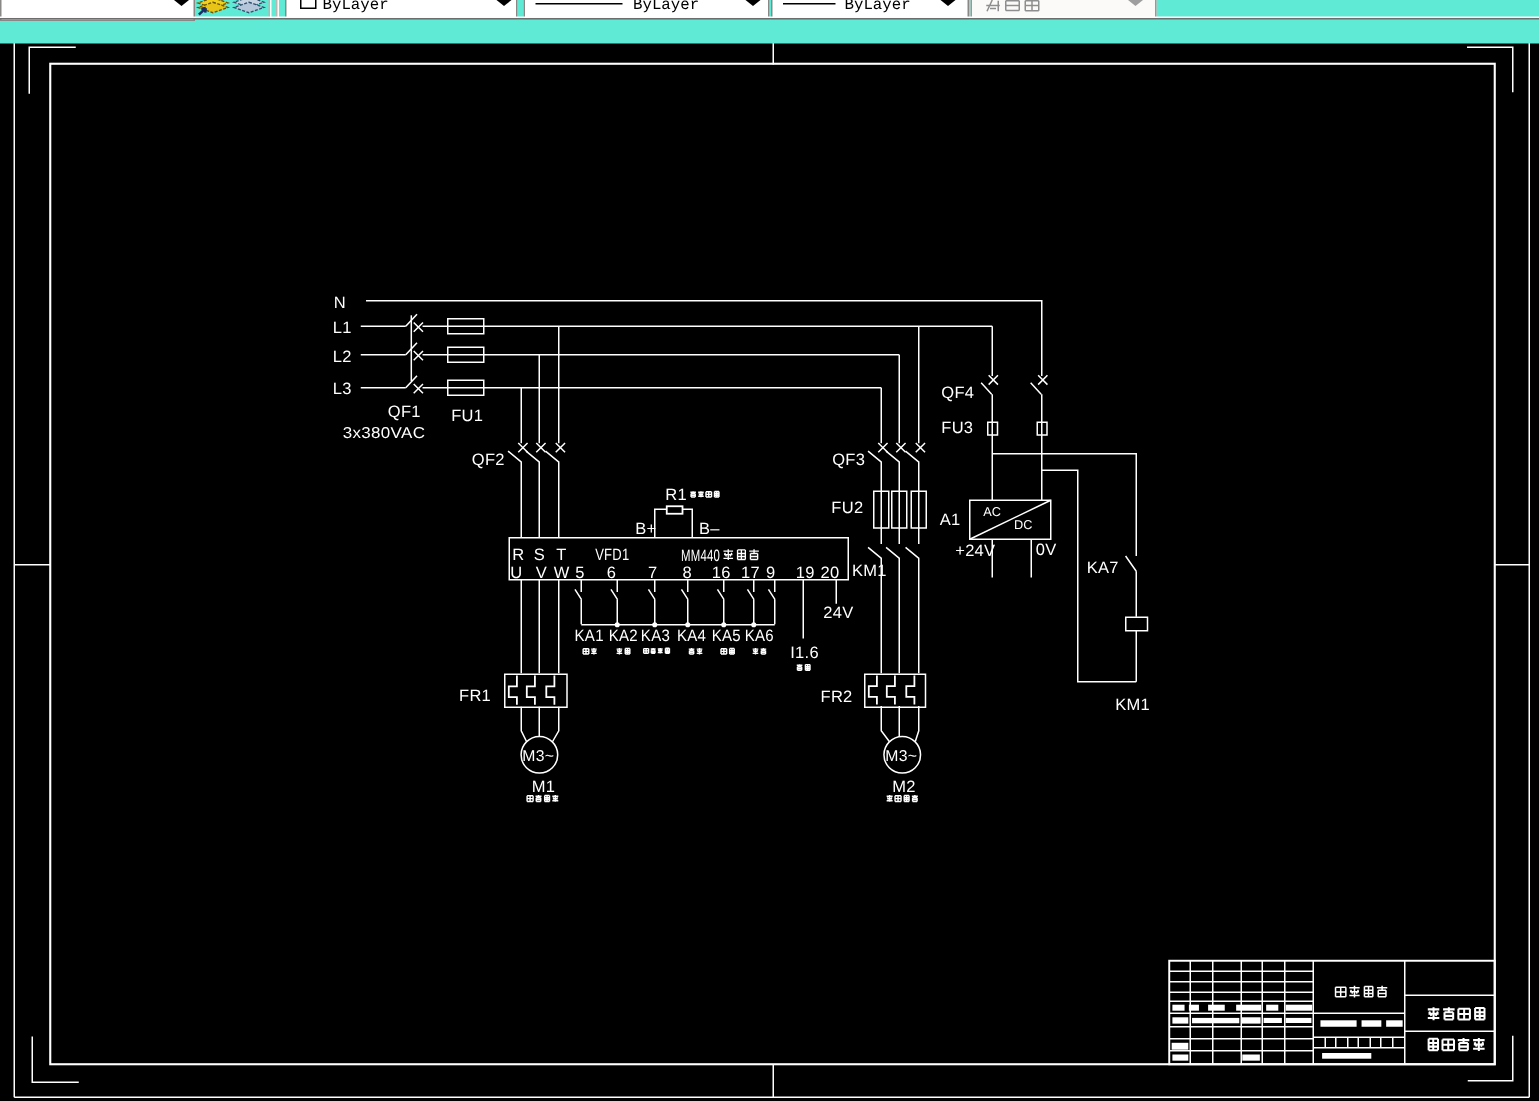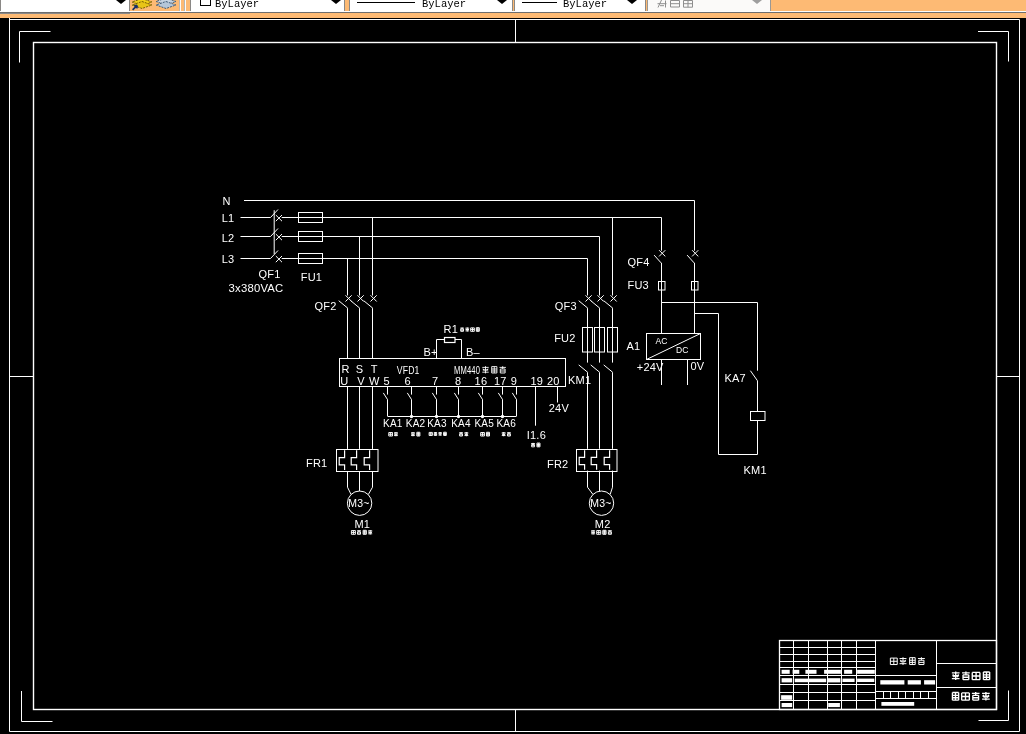--- a/index.html
+++ b/index.html
@@ -1,16 +1,16 @@
 <!DOCTYPE html>
 <html><head><meta charset="utf-8">
 <style>
 html,body{margin:0;padding:0;width:1026px;height:734px;background:#000;overflow:hidden}
 body{font-family:"Liberation Sans",sans-serif}
-#tb{position:absolute;left:0;top:0;width:1026px;height:18px;background:#fdba74;z-index:5}
+#tb{position:absolute;left:0;top:0;width:1026px;height:29px;background:#5eead4;z-index:5}
 #tb .bline{position:absolute;left:0;top:11px;width:1026px;height:1px;background:#fdfdfd}
 #tb .bline2{position:absolute;left:0;top:12px;width:1026px;height:1px;background:#6d6d6d}
 .combo{position:absolute;top:-6px;height:17px;background:#fff;border:1px solid #8a8886}
 .cbtxt{position:absolute;top:3px;font-size:10.5px;font-family:"Liberation Mono",monospace;color:#000;white-space:nowrap}
 .tri{position:absolute;width:0;height:0;border-left:5.5px solid transparent;border-right:5.5px solid transparent;border-top:4.6px solid #000}
 .gtri{border-top-color:#9e9e9e}
 .sep{position:absolute;top:0;width:1px;height:12px;background:#b9b6b2}
 .sepw{position:absolute;top:0;width:1px;height:12px;background:#fbfbfa}
 svg{position:absolute;left:0;top:0}
 text{font-family:"Liberation Sans",sans-serif;fill:#fff}

